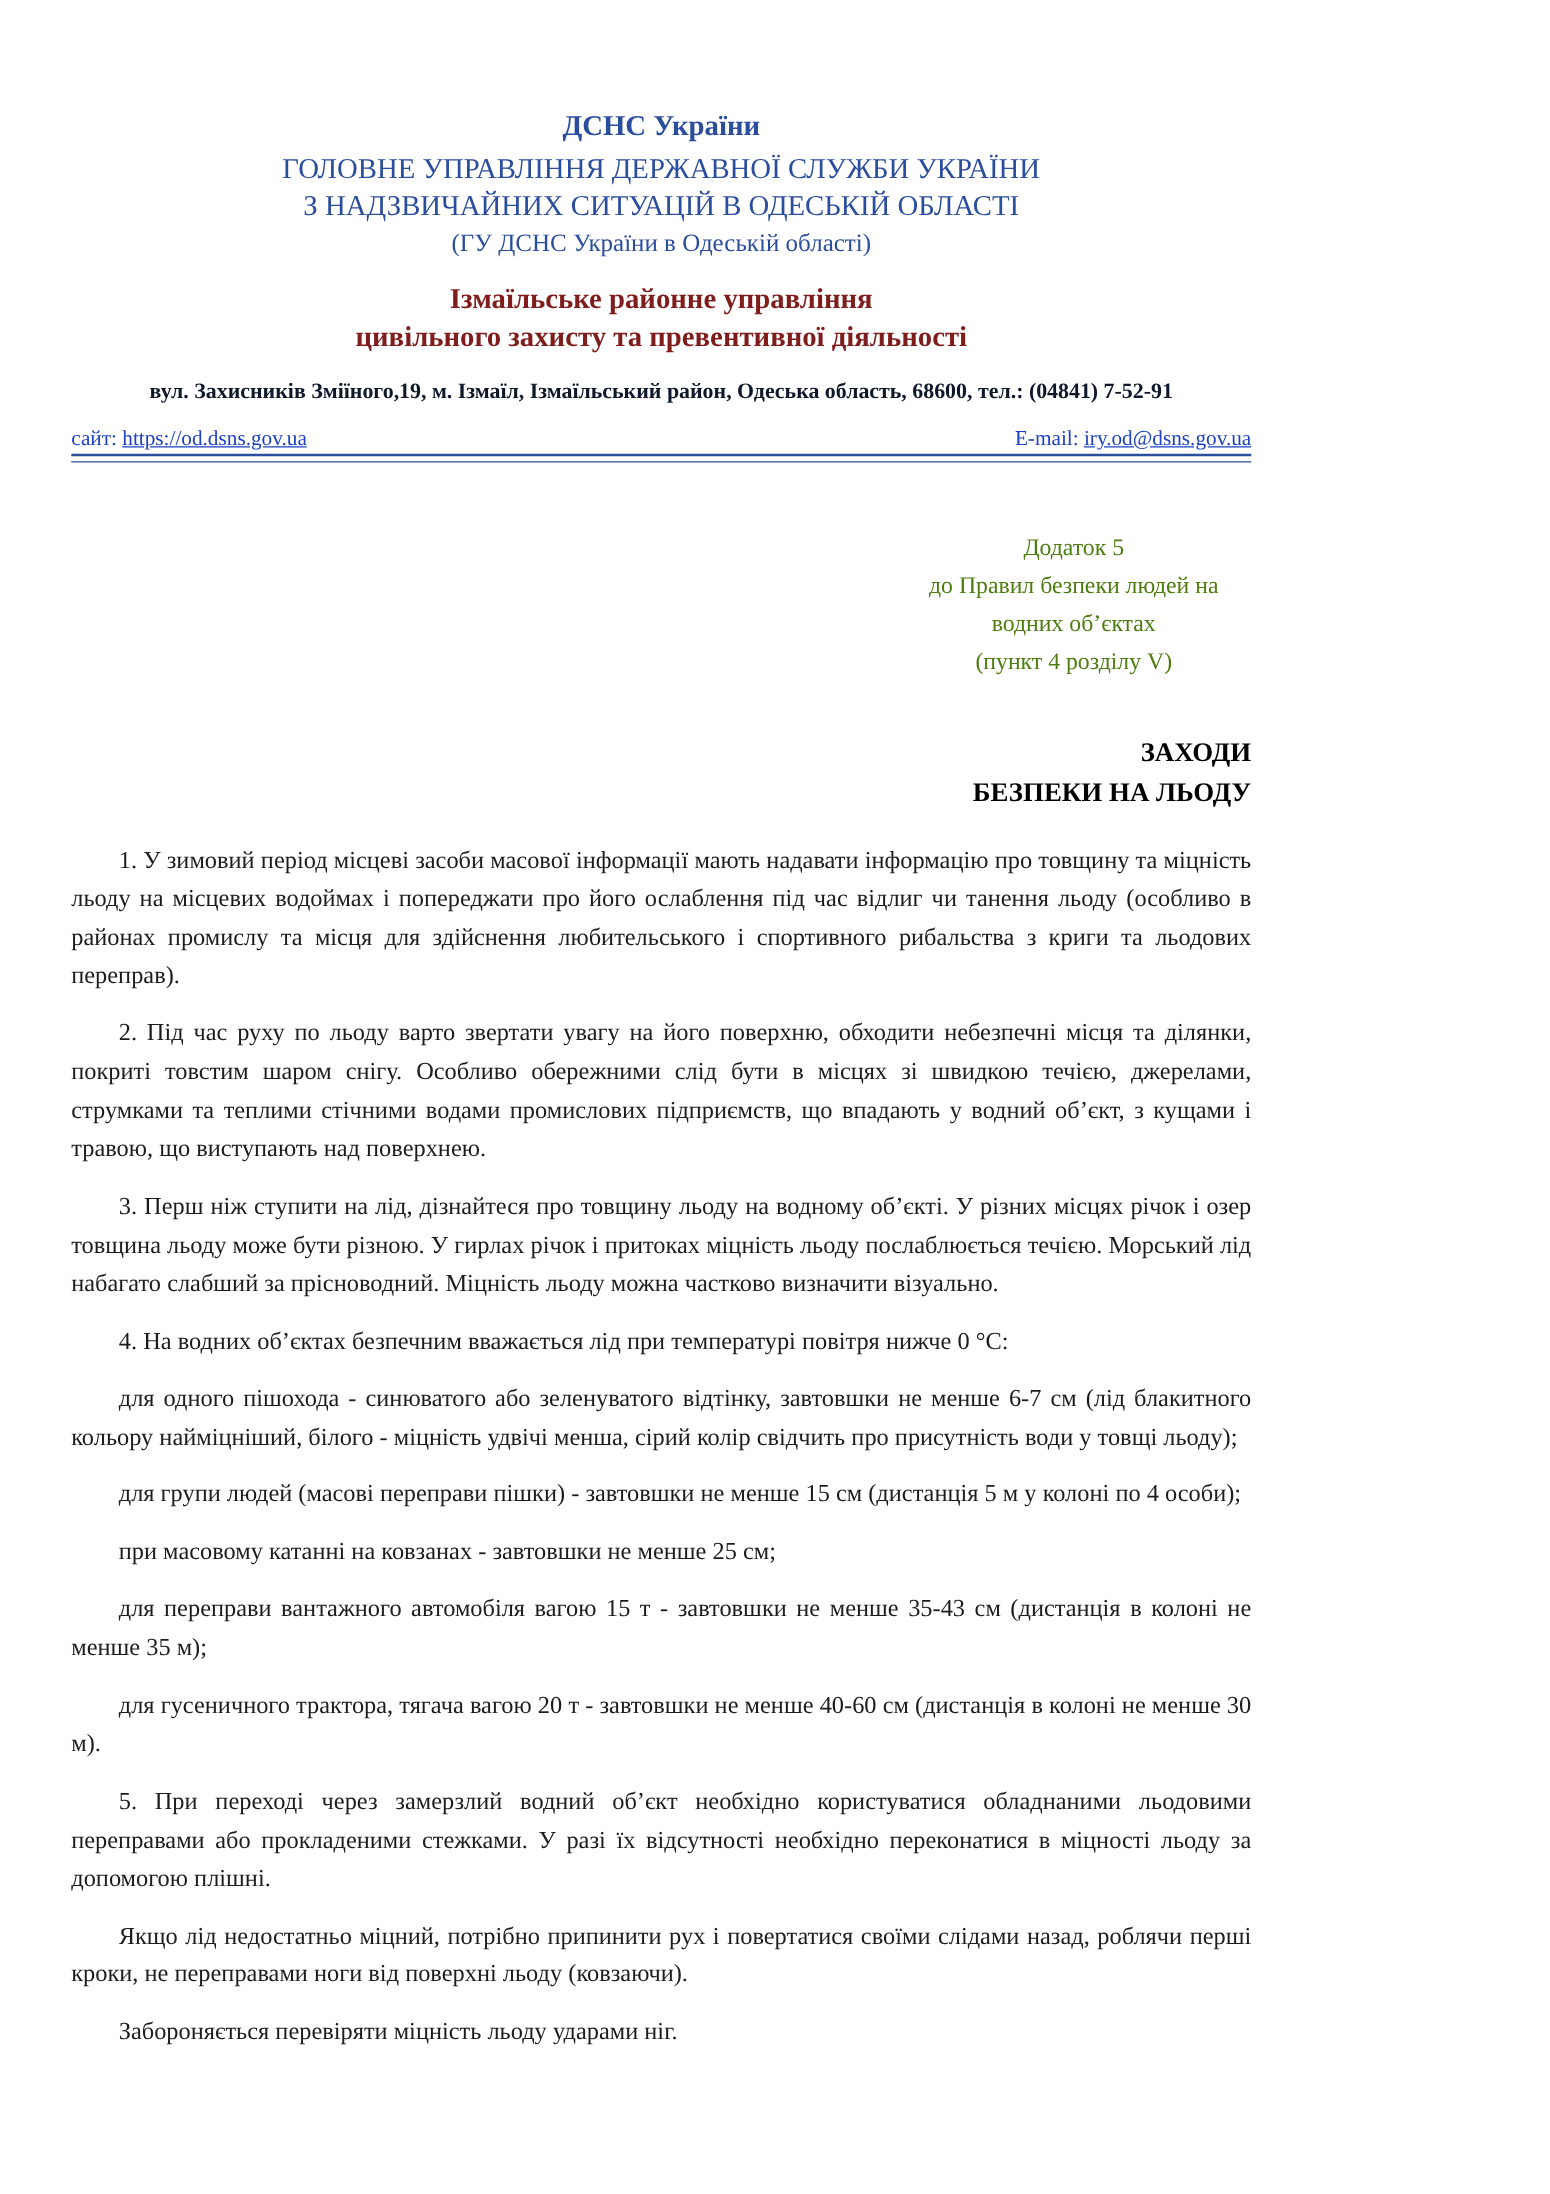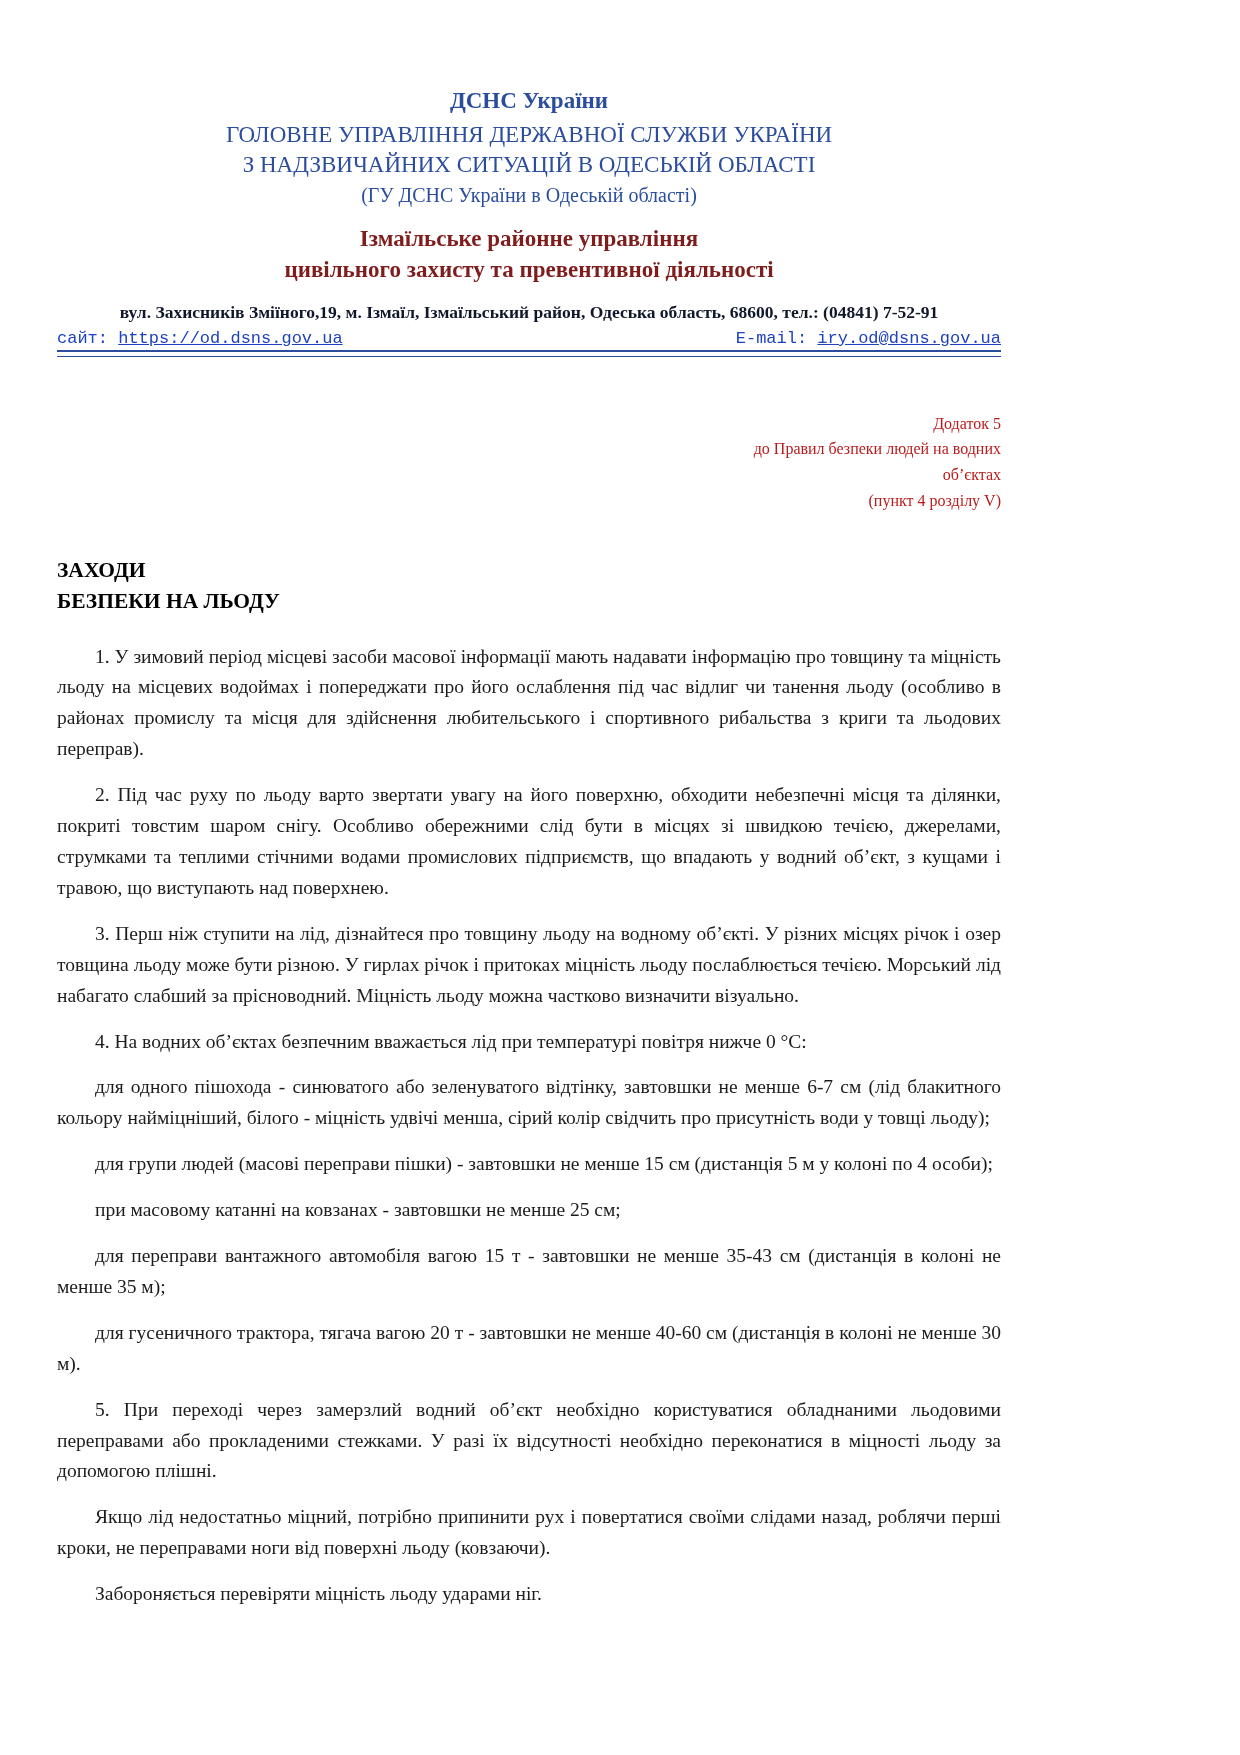--- a/index.html
+++ b/index.html
@@ -46,46 +46,45 @@
     font-size: 17.5px;
     font-weight: bold;
     color: #0f172a;
     margin-top: 17px;
   }
   .contact-row {
     display: flex;
     justify-content: space-between;
     font-size: 17px;
     color: #1d41c0;
-    margin-top: 6px;
+    margin-top: 18px;
     text-align: center;
-    font-family: Liberation Mono, monospace;
   }
   .contact-row a {
     color: #1d41c0;
     text-decoration: underline;
     cursor: pointer;
   }
   .double-rule {
     height: 4px;
     border-top: 2px solid #2b4d9e;
     border-bottom: 1px solid #2b4d9e;
     margin-top: 2px;
   }
   
   .appendix {
     margin: 54px 0 0 660px;
-    font-size: 16px;
+    font-size: 19px;
     line-height: 1.6;
-    color: #b91c1c;
-    text-align: right;
+    color: #4d7c0f;
+    text-align: center;
   }
   
   .doc-title {
-    text-align: left;
+    text-align: right;
     font-size: 21.5px;
     font-weight: bold;
     color: #000000;
     line-height: 1.45;
     margin: 42px 0 24px 0;
   }
   
   .body-text p {
     font-size: 19.5px;
     line-height: 1.585;

